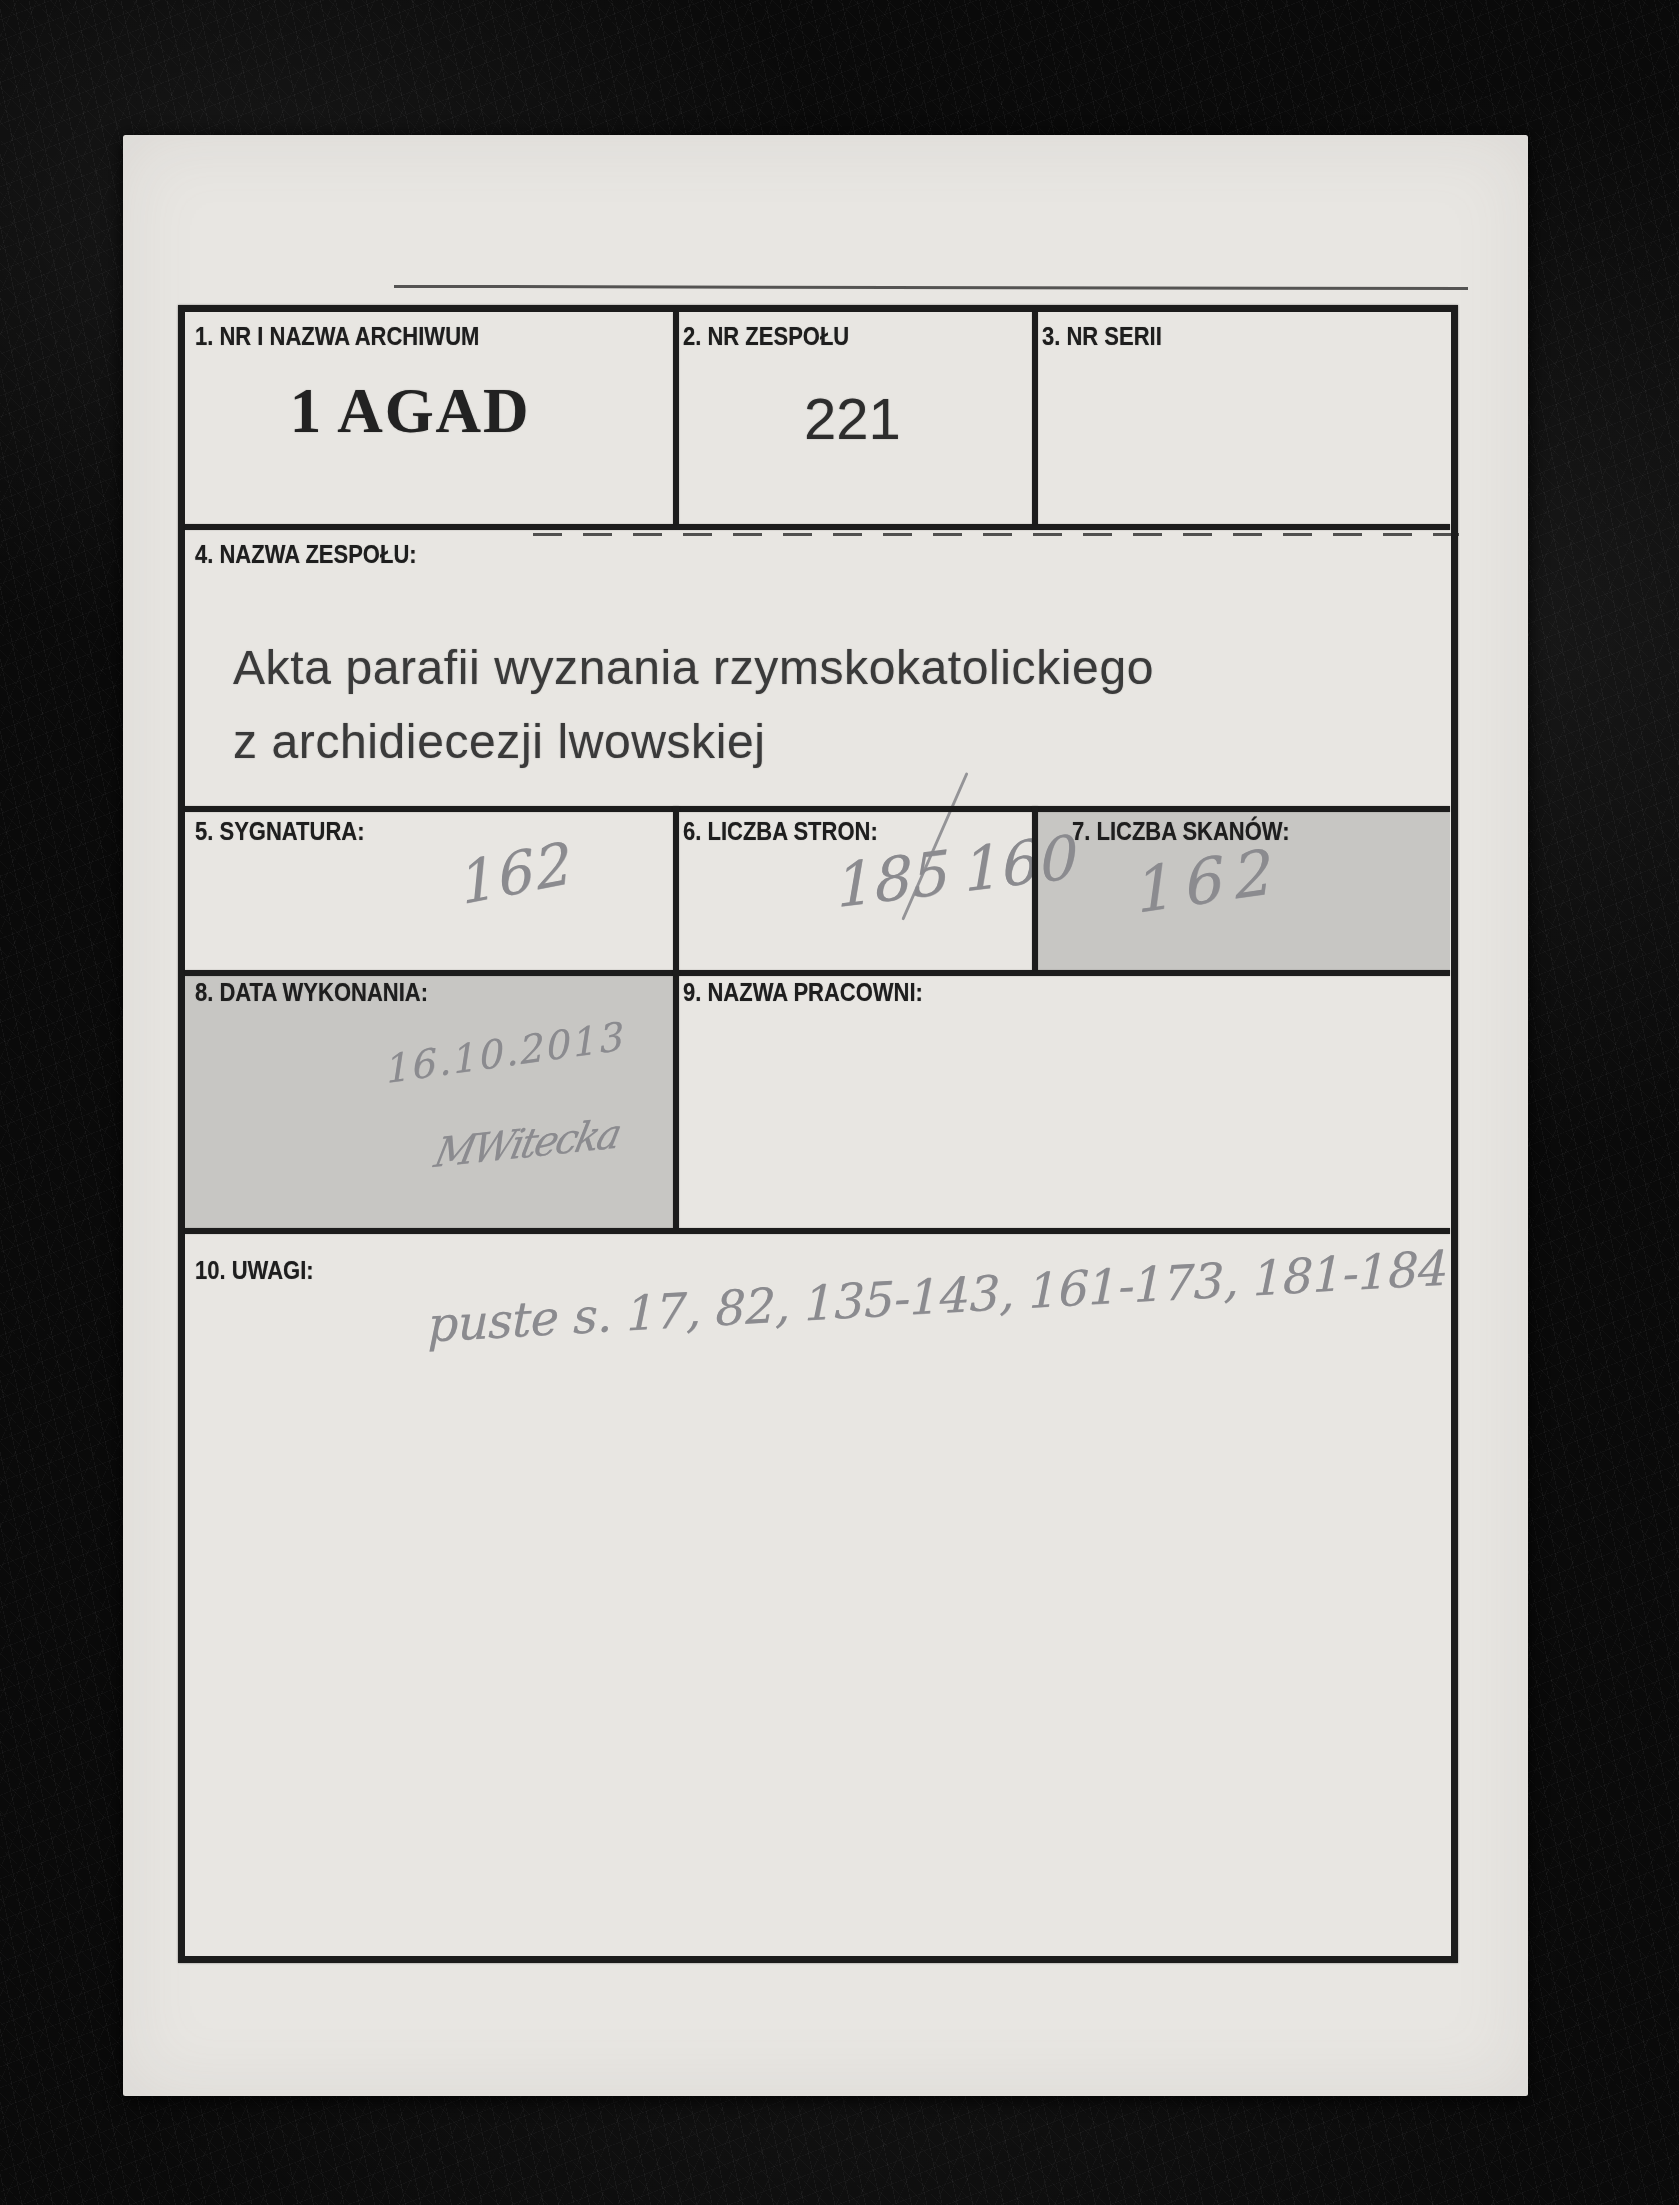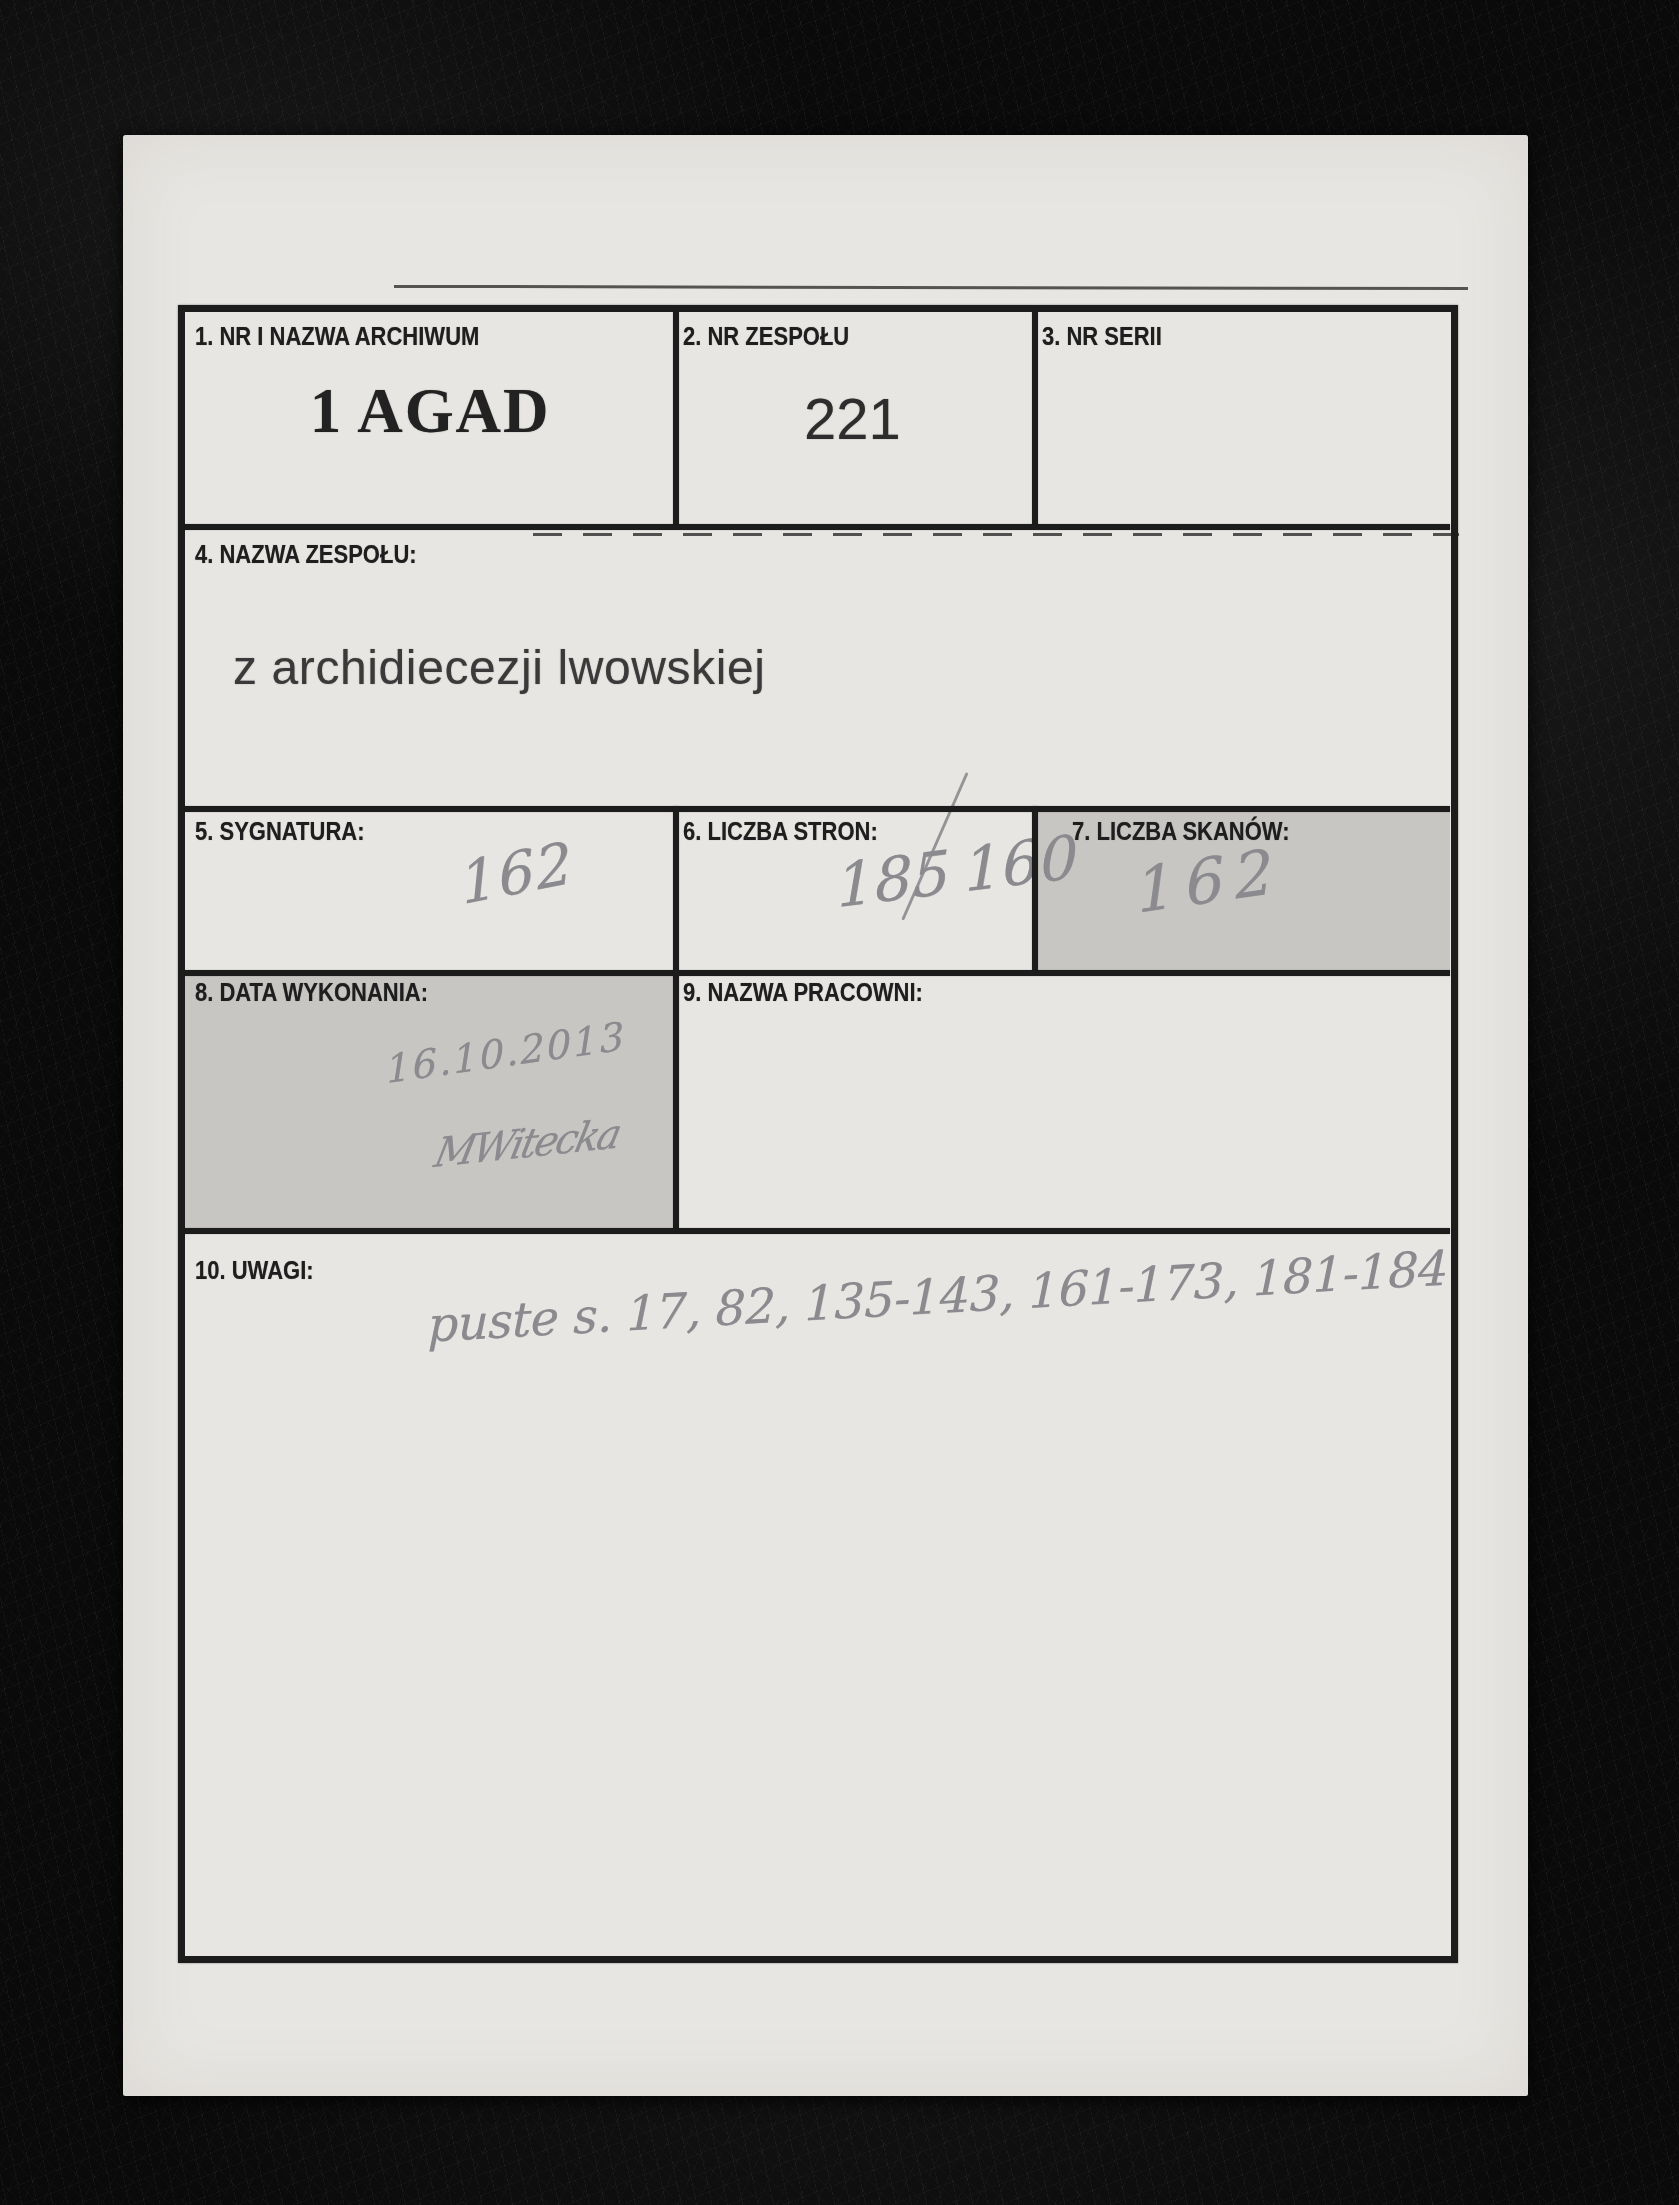--- a/index.html
+++ b/index.html
@@ -41,21 +41,21 @@
   .h1{top:212px;} .h2{top:494px;} .h3{top:658px;} .h4{top:916px;}
   .vline{width:5.7px;}
   .v1a{left:488px;top:0;height:212px;}
   .v1b{left:488px;top:494px;height:422px;}
   .v2a{left:847px;top:0;height:212px;}
   .v2b{left:847px;top:494px;height:164px;}
   .shade{position:absolute;background:var(--shaded-cell,#c7c6c3);z-index:0;}
   .shade7{left:850px;top:497px;width:415px;height:161px;}
   .shade8{left:0;top:661px;width:488px;height:255px;}
   .cell{position:absolute;z-index:1;}
-  .c1{left:0;top:0;width:488px;height:212px;padding-left:40px;}
+  .c1{left:0;top:0;width:488px;height:212px;}
   .c2{left:488px;top:0;width:359px;height:272px;}
   .c3{left:847px;top:0;width:418px;height:212px;}
   .c4{left:0;top:212px;width:1265px;height:282px;}
   .c5{left:0;top:494px;width:488px;height:164px;}
   .c6{left:488px;top:494px;width:359px;height:164px;}
   .c7{left:877px;top:494px;width:492px;height:164px;}
   .c8{left:0;top:658px;width:488px;height:258px;padding-left:40px;}
   .c9{left:488px;top:658px;width:778px;height:258px;}
   .c10{left:0;top:916px;width:1170px;height:727px;}
   .label{
@@ -137,20 +137,21 @@
           <div class="value-303">221</div>
         </div>
 
         <div class="cell c3">
           <div class="label">3. NR SERII</div>
         </div>
 
         <div class="cell c4">
           <div class="label">4. NAZWA ZESPOŁU:</div>
           <div class="fonds-name">
+            <div>Akta parafii wyznania rzymskokatolickiego</div>
             <div>z archidiecezji lwowskiej</div>
           </div>
         </div>
 
         <div class="cell c5">
           <div class="label">5. SYGNATURA:</div>
           <div class="hand hand-syg">162</div>
         </div>
 
         <div class="cell c6">

